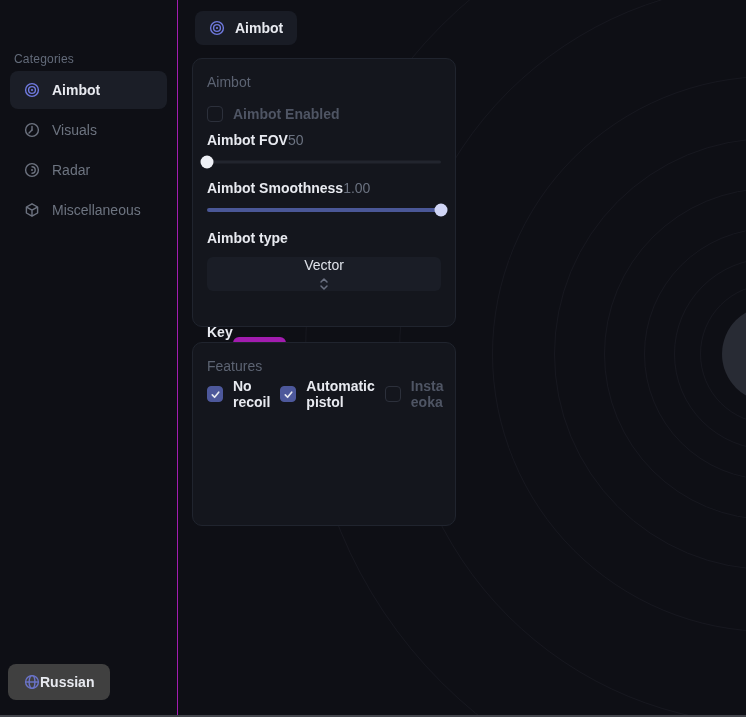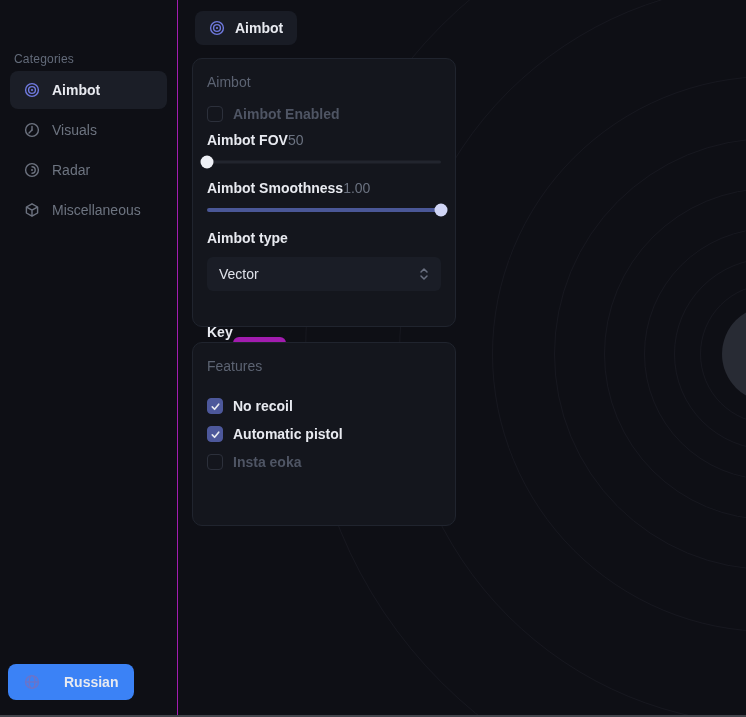--- a/index.html
+++ b/index.html
@@ -46,21 +46,21 @@
   .nav{position:absolute;left:10px;right:10px;top:71px;display:flex;flex-direction:column;gap:2px;}
   .nav-item{
     display:flex;align-items:center;height:38px;padding:0 14px;gap:12px;
     border-radius:8px;cursor:pointer;color:#6d7480;font-size:14px;font-weight:500;
   }
   .nav-item .icn{display:flex;align-items:center;color:#6d7380;}
   .nav-item.active{background:#1b1e27;color:var(--text-primary);font-weight:700;}
   .nav-item.active .icn{color:var(--accent);}
   .lang-btn{
     position:absolute;left:8px;bottom:17px;height:36px;padding:0 16px;
-    display:flex;align-items:center;gap:24px;background:#3b82f6;border:none;
+    display:flex;align-items:center;gap:0;background:#404040;border:none;
     border-radius:8px;color:var(--text-primary);font-size:14px;font-weight:600;
     font-family:inherit;cursor:pointer;
   }
   .lang-btn .icn{display:flex;color:#6b74c9;}
   
   .tab{
     position:absolute;left:195px;top:11px;height:34px;padding:0 14px;z-index:2;
     display:flex;align-items:center;gap:10px;background:#191c25;border-radius:8px;
     font-size:14px;font-weight:700;color:var(--text-primary);cursor:pointer;
   }
@@ -90,32 +90,32 @@
   .track{position:absolute;left:0;right:0;top:50%;transform:translateY(-50%);height:3px;border-radius:2px;background:#22252e;}
   .slider.filled .track{height:4px;background:var(--slider-fill);}
   .thumb{
     position:absolute;top:50%;width:13px;height:13px;border-radius:50%;
     transform:translate(-50%,-50%);background:#eef0f6;cursor:grab;
   }
   .slider.filled .thumb{background:var(--slider-thumb);}
   .select{
     margin-top:10px;height:34px;border-radius:6px;background:var(--surface);
     display:flex;align-items:center;justify-content:space-between;
-    padding:0 12px;font-size:14px;font-weight:500;color:#dfe2ea;cursor:pointer;
+    padding:0 12px;font-size:14px;font-weight:500;color:#dfe2ea;cursor:pointer;flex-direction:column;
   }
   .select .icn{display:flex;color:#6a7080;}
   .key-badge{
     height:23px;border-radius:6px;background:#a21caf;display:flex;align-items:center;
     gap:6px;padding:0 8px;cursor:pointer;margin-top:34px;
   }
   .key-badge .key-text{font-size:11px;font-weight:700;color:var(--text-primary);}
   .key-badge .icn{display:flex;color:#5f68a3;}
   .mt14{margin-top:14px;} .mt12{margin-top:12px;} .mt10{margin-top:10px;}
   .mt8{margin-top:8px;} .mt6{margin-top:6px;}
-  .features-list{margin-top:22px;display:flex;flex-direction:column;gap:10px;}
+  .features-list{margin-top:10px;display:flex;flex-direction:row;gap:10px;}
   .bottom-edge{position:absolute;left:0;right:0;bottom:0;height:2px;background:#43454c;z-index:3;}
 </style>
 </head>
 <body>
 
 <div class="app">
 
   <div class="rings">
     <div class="disc"></div>
     <div class="ring"></div>

